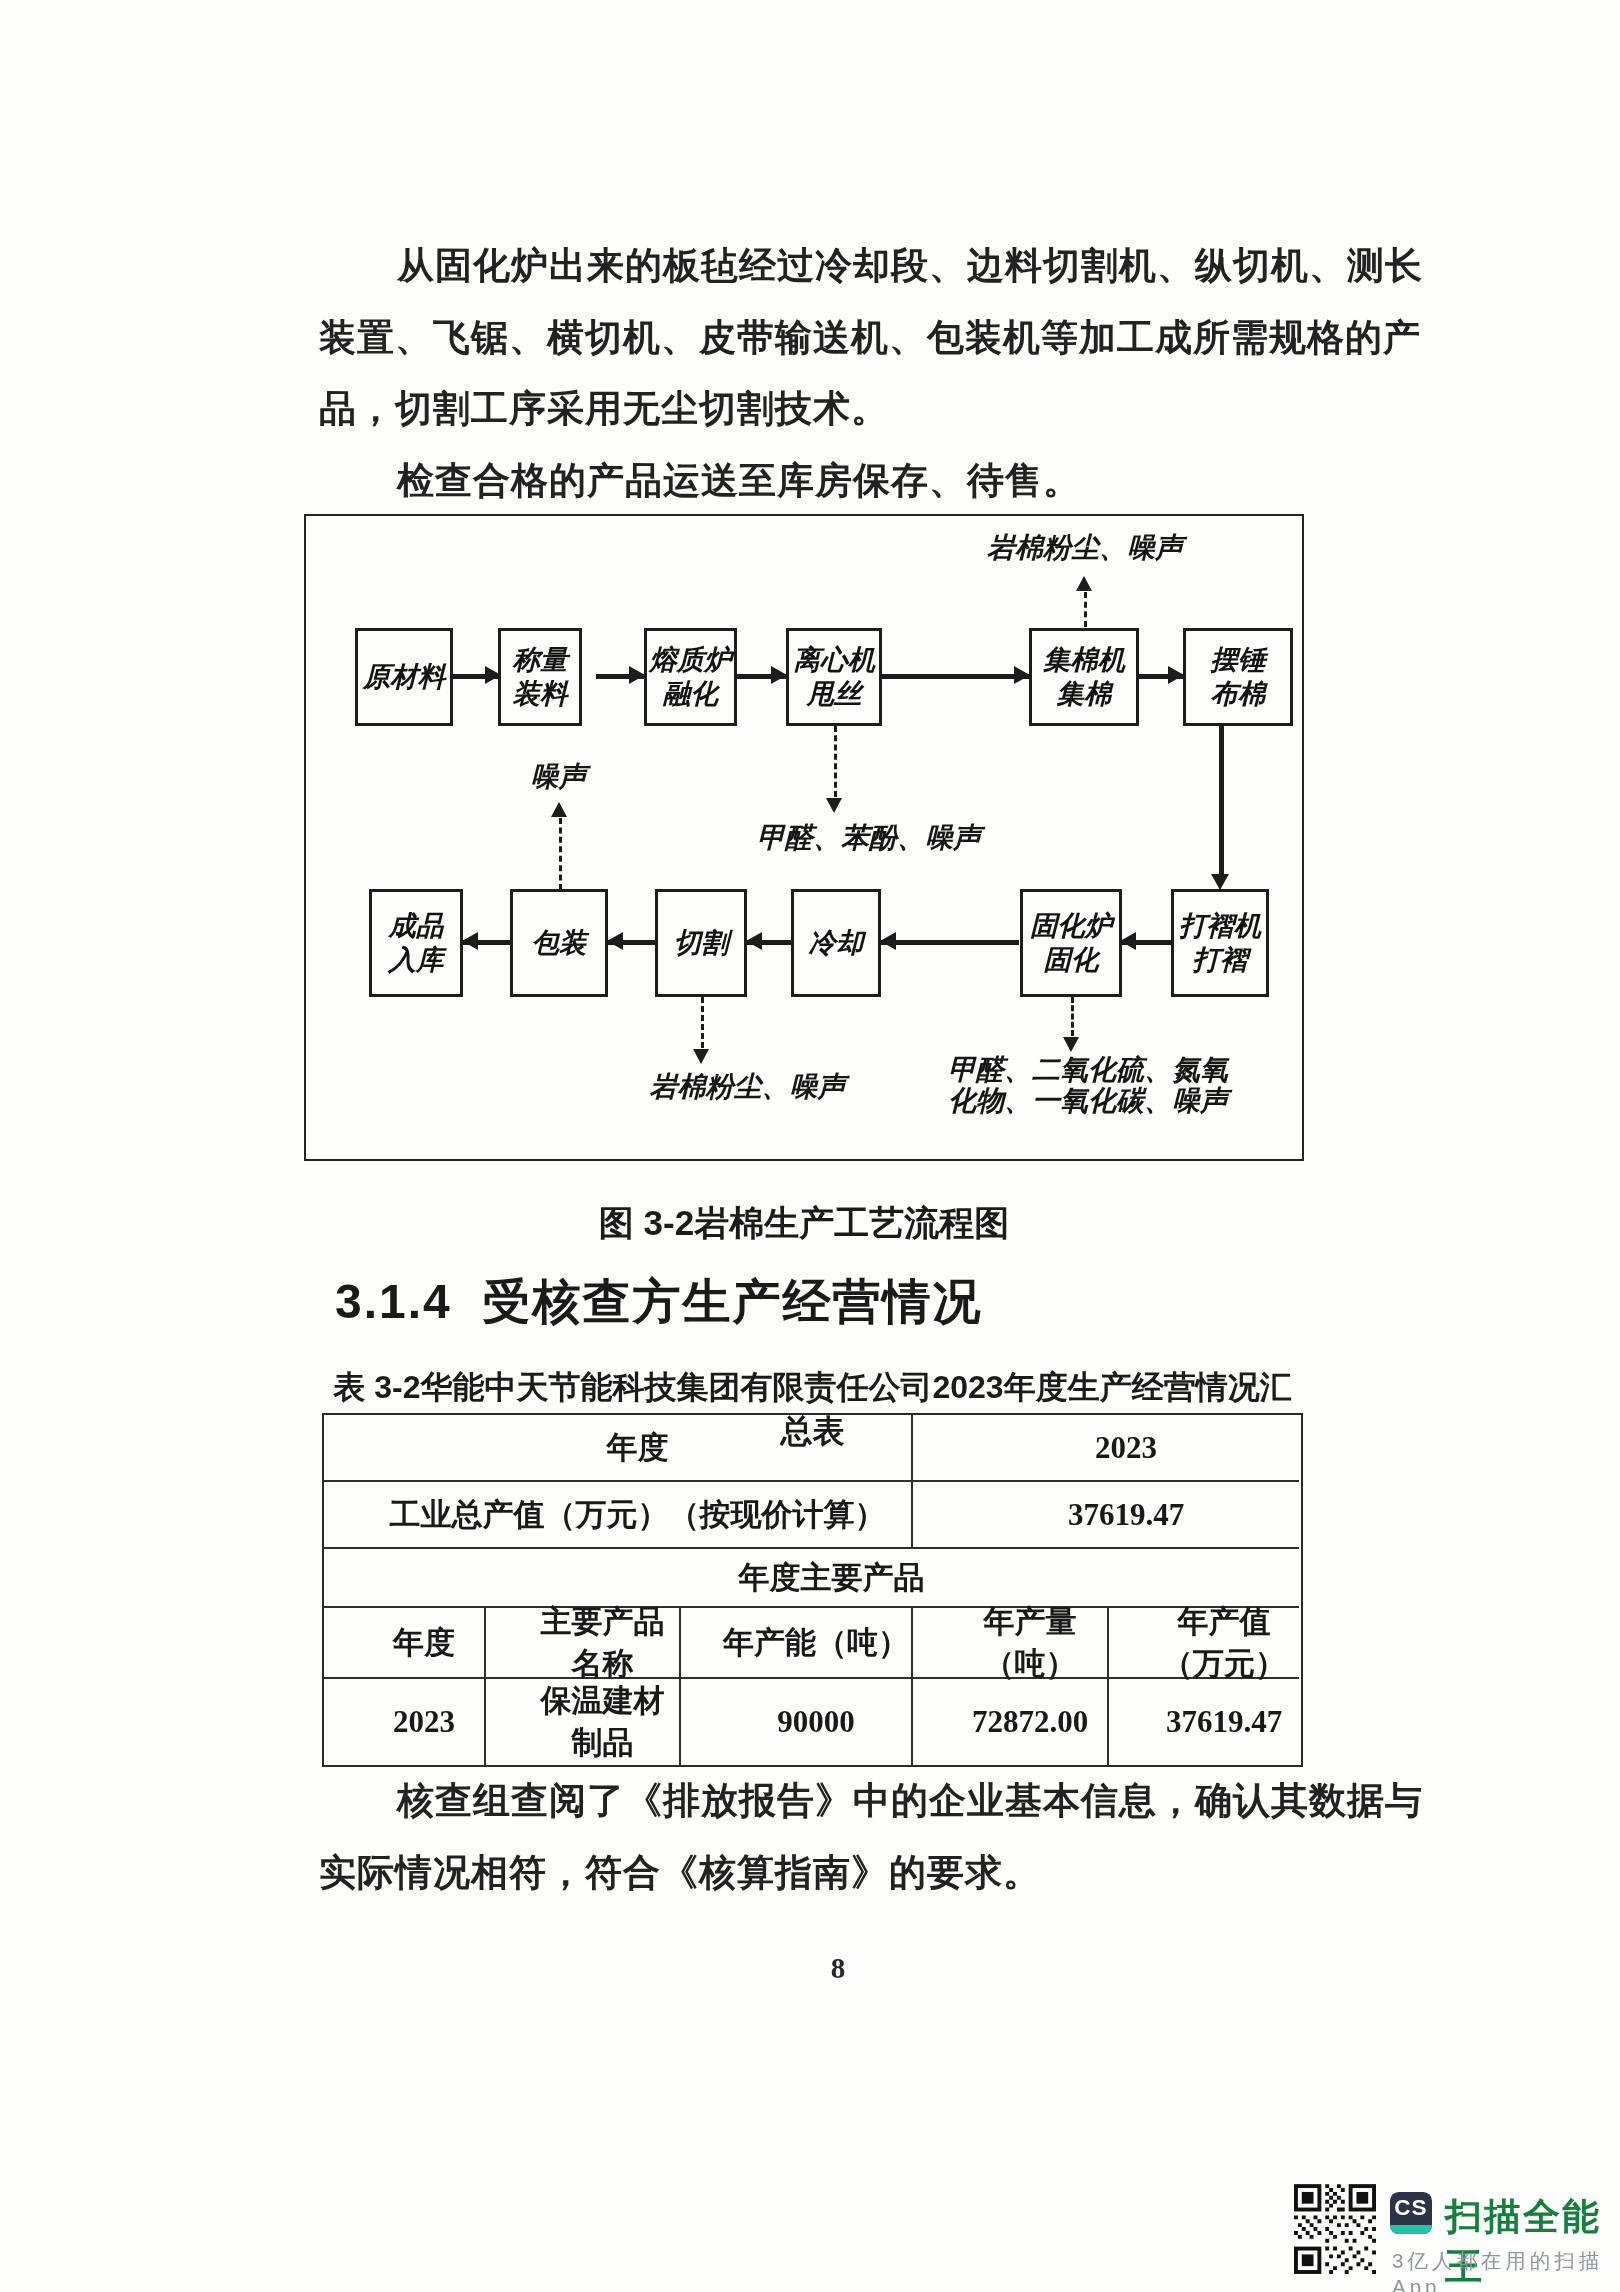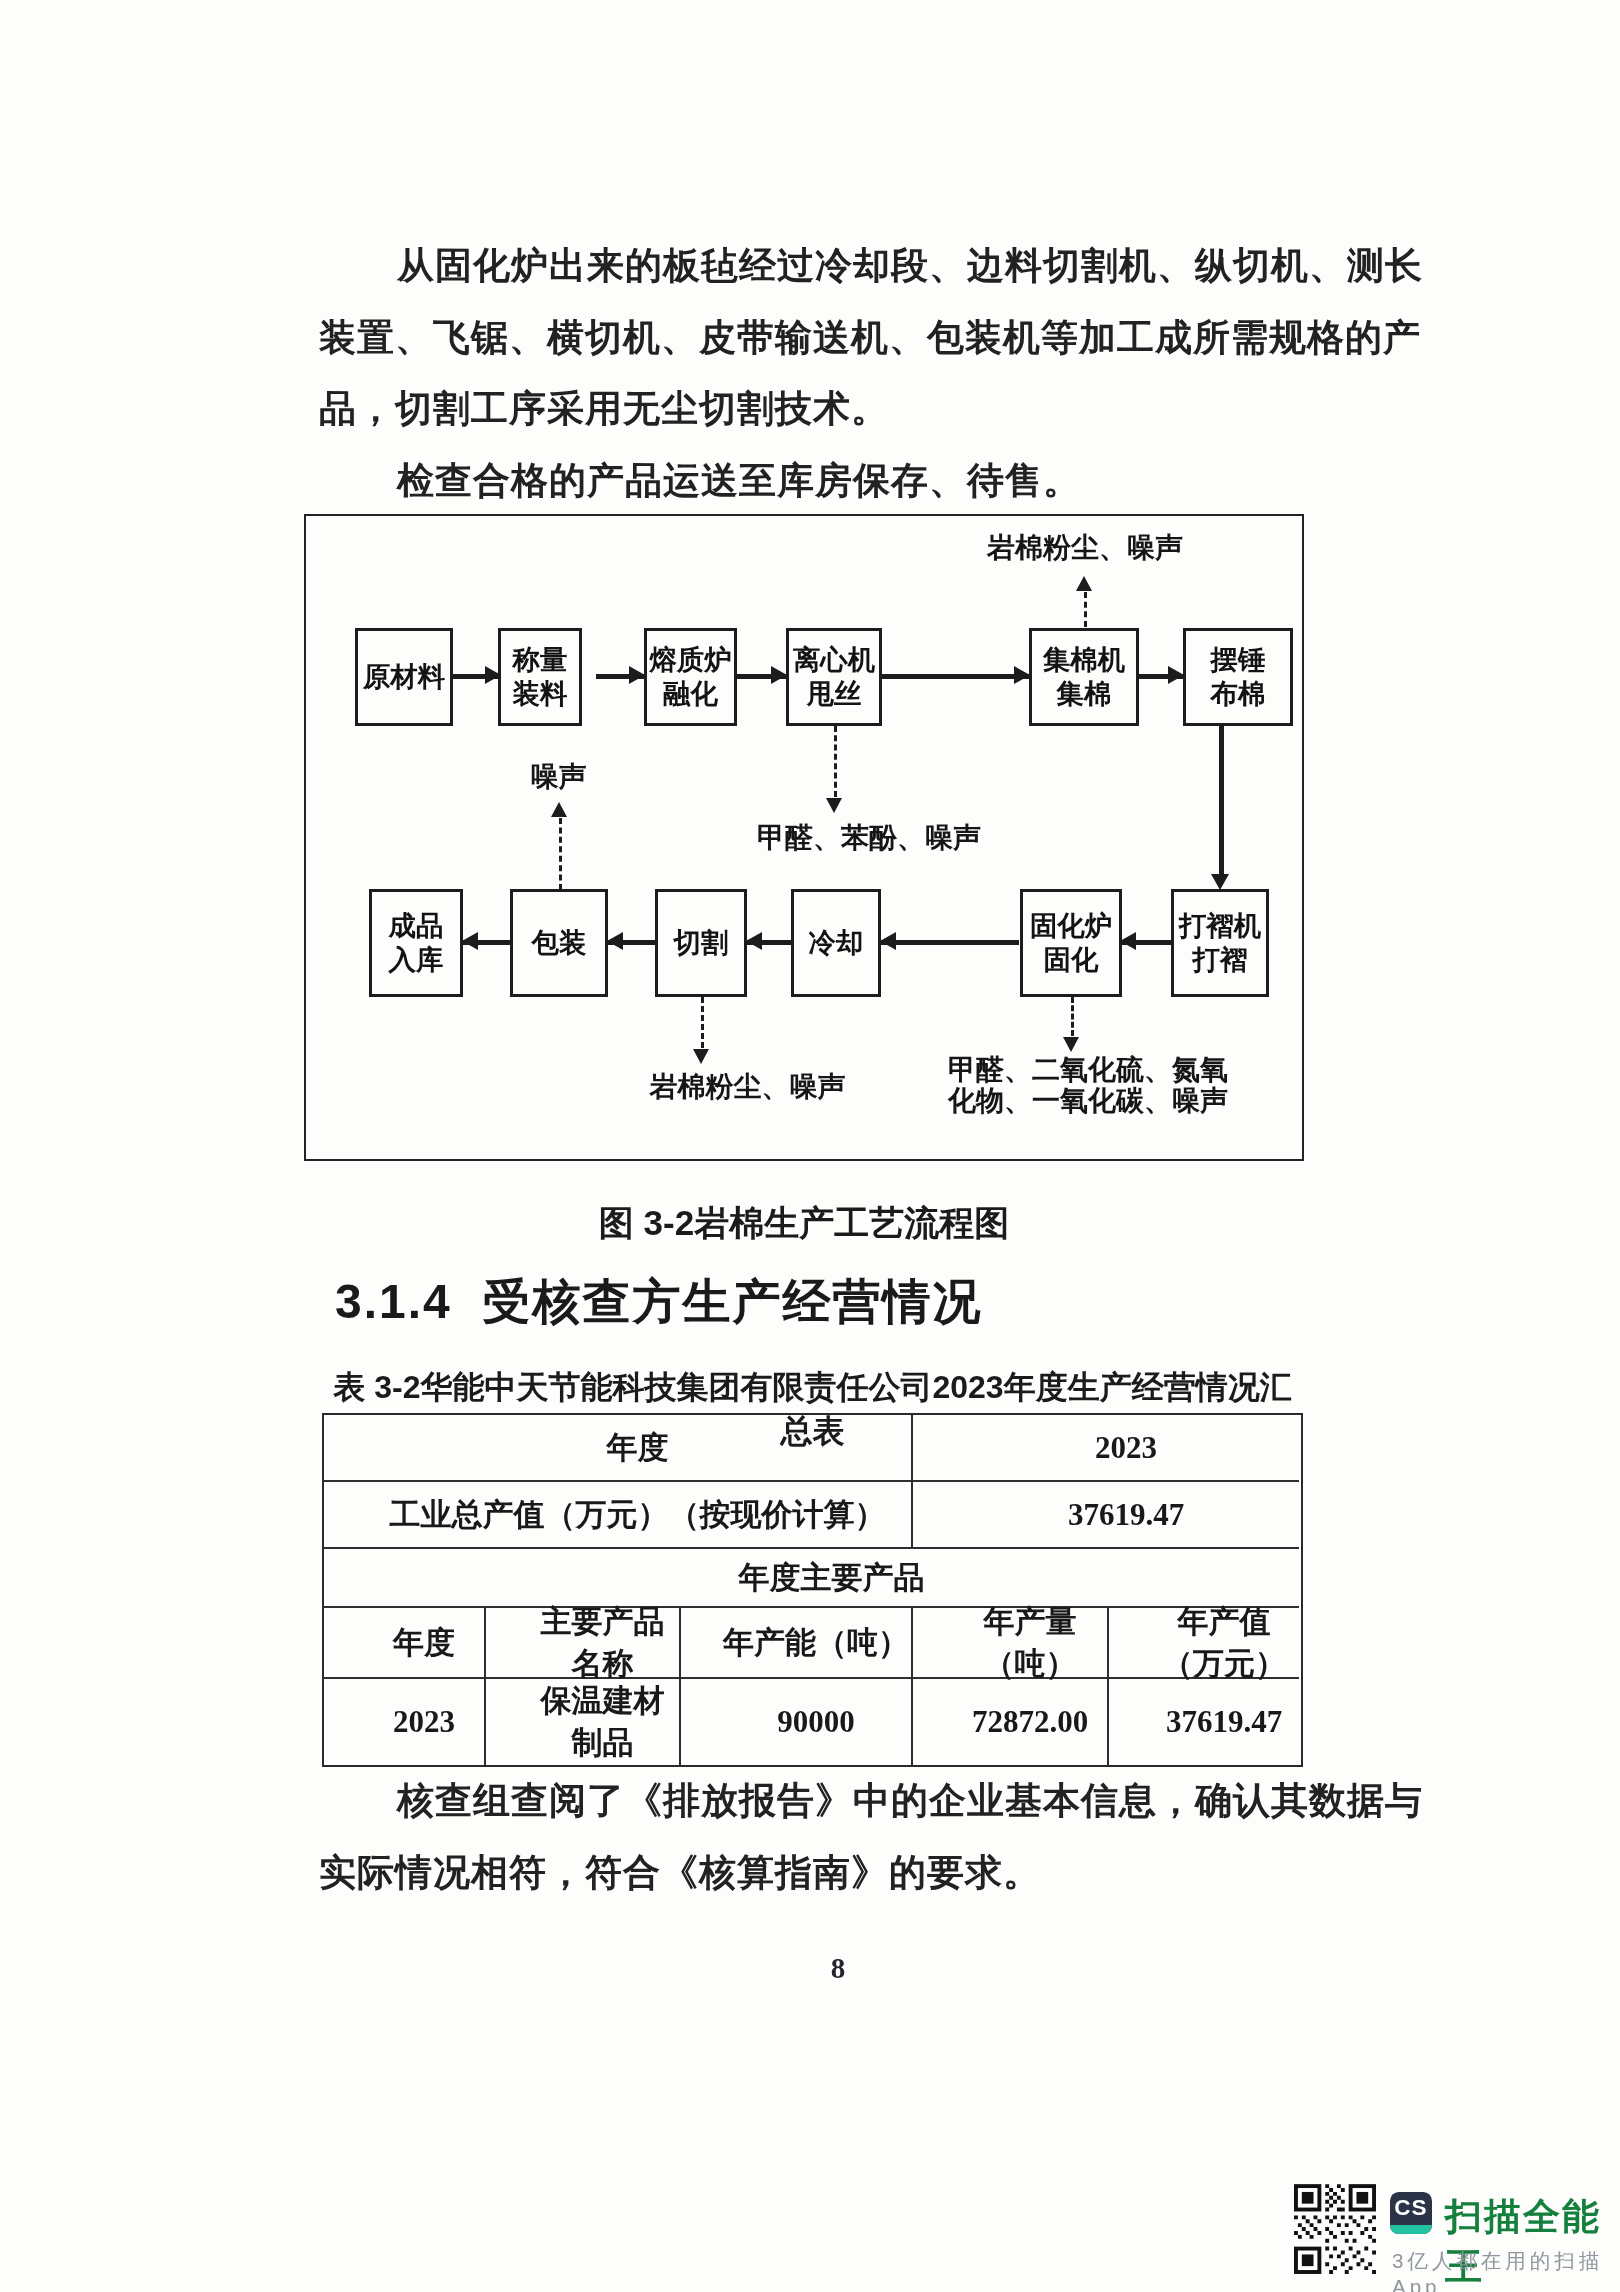--- a/index.html
+++ b/index.html
@@ -11,21 +11,21 @@
   }
   .bodyline {
     position:absolute; left:319px; width:1108px; font-size:37px;
     font-weight:bold; letter-spacing:1px; white-space:pre; color:#222;
   }
   .indent { padding-left:78px; }
 
   
   .flowchart {
     position:absolute; left:304px; top:514px; width:1000px; height:647px;
-    border:2.9px solid #242424; background:transparent;
+    border:2.9px solid #242424; background:transparent;font-style:italic;
   }
   .fbox {
     position:absolute; border:3.9px solid #1d1d1d; display:flex;
     align-items:center; justify-content:center; text-align:center;
     font-weight:bold; font-size:27.4px; line-height:1.25;
     white-space:pre-line; color:#131313;
   }
   .em-label {
     position:absolute; font-weight:bold; font-size:28px; color:#161616;
     text-align:center; white-space:pre-line; line-height:1.15;

